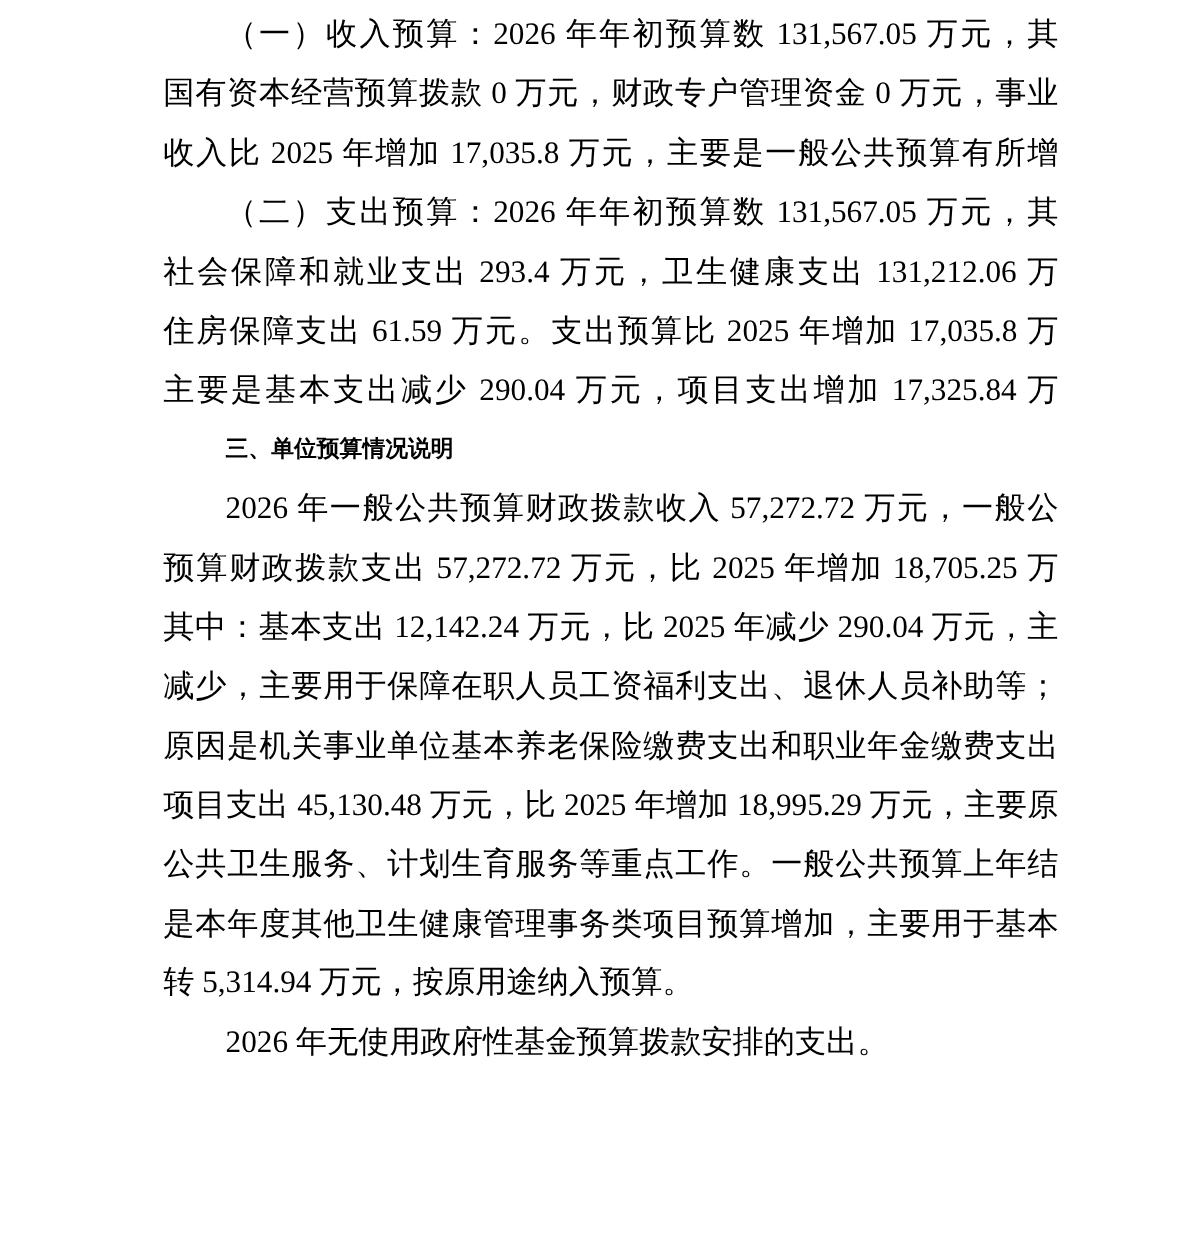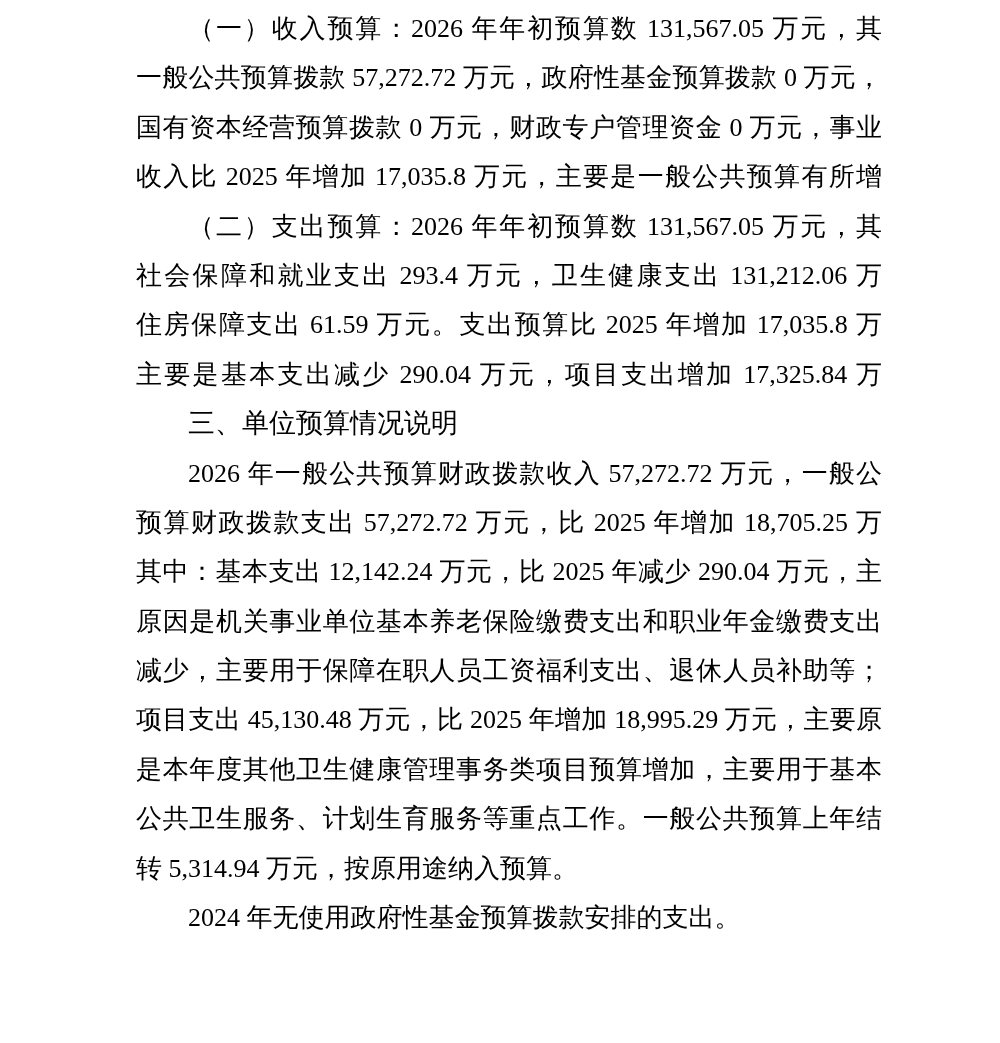--- a/index.html
+++ b/index.html
@@ -31,43 +31,42 @@
     overflow: hidden;
   }
   .line.plain {
     text-align-last: left;
   }
   .line.indent {
     padding-left: 52px;
   }
   .line.heading {
     font-family: "Liberation Sans", "DejaVu Sans", sans-serif;
-    font-weight: normal;
-    font-size: 27px;
+    font-weight: bold;
+    font-size: 19px;
     text-align-last: left;
   }
 </style>
 </head>
 <body>
 
 <div class="page">
   <div class="textblock">
     <div class="line indent">（一）收入预算：2026 年年初预算数 131,567.05 万元，其中：</div>
-    <div class="line">一般公共预算拨款 57,272.72 万元，政府性基金预算拨款 0 万元，</div>
     <div class="line">国有资本经营预算拨款 0 万元，财政专户管理资金 0 万元，事业收</div>
     <div class="line">收入比 2025 年增加 17,035.8 万元，主要是一般公共预算有所增加。</div>
     <div class="line indent">（二）支出预算：2026 年年初预算数 131,567.05 万元，其中：</div>
     <div class="line">社会保障和就业支出 293.4 万元，卫生健康支出 131,212.06 万元，</div>
     <div class="line">住房保障支出 61.59 万元。支出预算比 2025 年增加 17,035.8 万元，</div>
     <div class="line">主要是基本支出减少 290.04 万元，项目支出增加 17,325.84 万元。</div>
     <div class="line heading indent">三、单位预算情况说明</div>
     <div class="line indent">2026 年一般公共预算财政拨款收入 57,272.72 万元，一般公共</div>
     <div class="line">预算财政拨款支出 57,272.72 万元，比 2025 年增加 18,705.25 万元。</div>
     <div class="line">其中：基本支出 12,142.24 万元，比 2025 年减少 290.04 万元，主要</div>
+    <div class="line">减少，主要用于保障在职人员工资福利支出、退休人员补助等；</div>
     <div class="line">原因是机关事业单位基本养老保险缴费支出和职业年金缴费支出</div>
-    <div class="line">减少，主要用于保障在职人员工资福利支出、退休人员补助等；</div>
     <div class="line">项目支出 45,130.48 万元，比 2025 年增加 18,995.29 万元，主要原因</div>
+    <div class="line">公共卫生服务、计划生育服务等重点工作。一般公共预算上年结</div>
     <div class="line">是本年度其他卫生健康管理事务类项目预算增加，主要用于基本</div>
-    <div class="line">公共卫生服务、计划生育服务等重点工作。一般公共预算上年结</div>
     <div class="line plain">转 5,314.94 万元，按原用途纳入预算。</div>
-    <div class="line indent plain">2024 年无使用政府性基金预算拨款安排的支出。</div>
+    <div class="line indent plain">2026 年无使用政府性基金预算拨款安排的支出。</div>
   </div>
 </div>
 
 </body></html>

